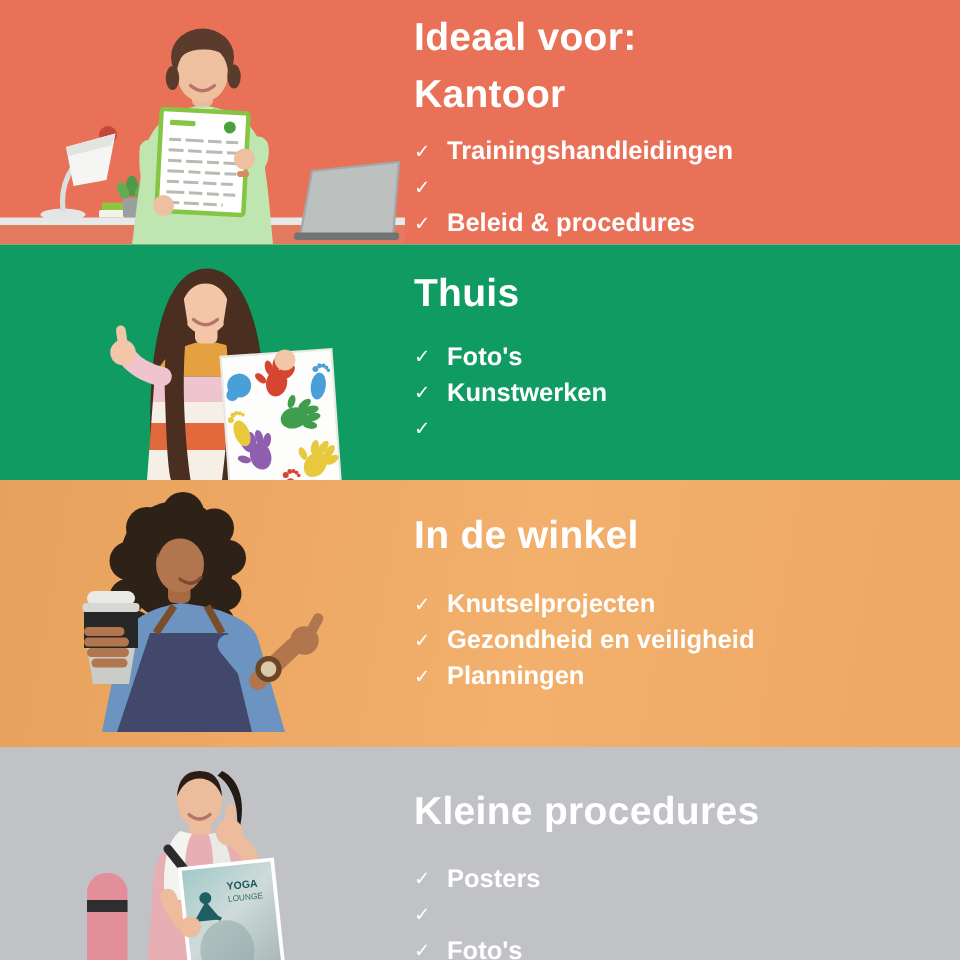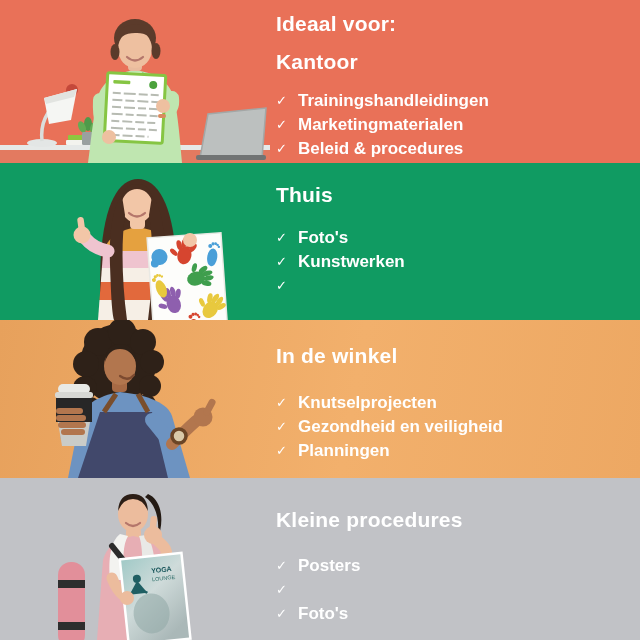--- a/index.html
+++ b/index.html
@@ -3,28 +3,28 @@
 <meta charset="utf-8">
 <style>
   html,body{margin:0;padding:0;background:#fff;}
   *{box-sizing:border-box;}
   body{font-family:"Liberation Sans","DejaVu Sans",sans-serif;}
   #poster{width:640px;height:640px;overflow:hidden;position:relative;}
 
   .band{position:relative;width:640px;overflow:hidden;}
   .band.s1{height:163px;background:#E97158;}
   .band.s2{height:157px;background:#109B62;}
-  .band.s3{height:158px;background:linear-gradient(100deg,#E7A15C 0%,#F2B06C 55%,#EDA863 100%);}
+  .band.s3{height:178px;background:linear-gradient(100deg,#E7A15C 0%,#F2B06C 55%,#EDA863 100%);}
   .band.s4{height:162px;background:#C1C2C6;}
 
   .photo{position:absolute;left:0;top:0;width:270px;height:100%;}
   .photo svg{display:block;width:100%;height:100%;}
 
   .text{position:absolute;left:276px;top:0;right:6px;height:100%;color:#fff;}
-  h1,h2{margin:0;position:absolute;left:0;font-weight:700;font-size:21px;line-height:36px;letter-spacing:.2px;color:#fff;white-space:nowrap;}
+  h1,h2{margin:0;position:absolute;left:0;font-weight:700;font-size:26px;line-height:36px;letter-spacing:.2px;color:#fff;white-space:nowrap;}
   .s1 h1{top:6px;}
   .s1 h2{top:44px;}
   .s2 h2{top:14px;}
   .s3 h2{top:18px;}
   .s4 h2{top:24px;}
 
   ul.checklist{margin:0;padding:0;list-style:none;position:absolute;left:0;}
   .s1 ul.checklist{top:90px;}
   .s2 ul.checklist{top:64px;}
   .s3 ul.checklist{top:72px;}
@@ -111,21 +111,20 @@
     <div class="text">
       <h1>Ideaal voor:</h1>
       <h2>Kantoor</h2>
       <ul class="checklist">
         <li>
             <span class="chk">✓</span>
             <span>Trainingshandleidingen</span>
           </li>
         <li>
             <span class="chk">✓</span>
-            <span>Marketingmaterialen</span>
           </li>
         <li>
             <span class="chk">✓</span>
             <span>Beleid &amp; procedures</span>
           </li>
       </ul>
     </div>
   </section>
 
   <section class="band s2">

